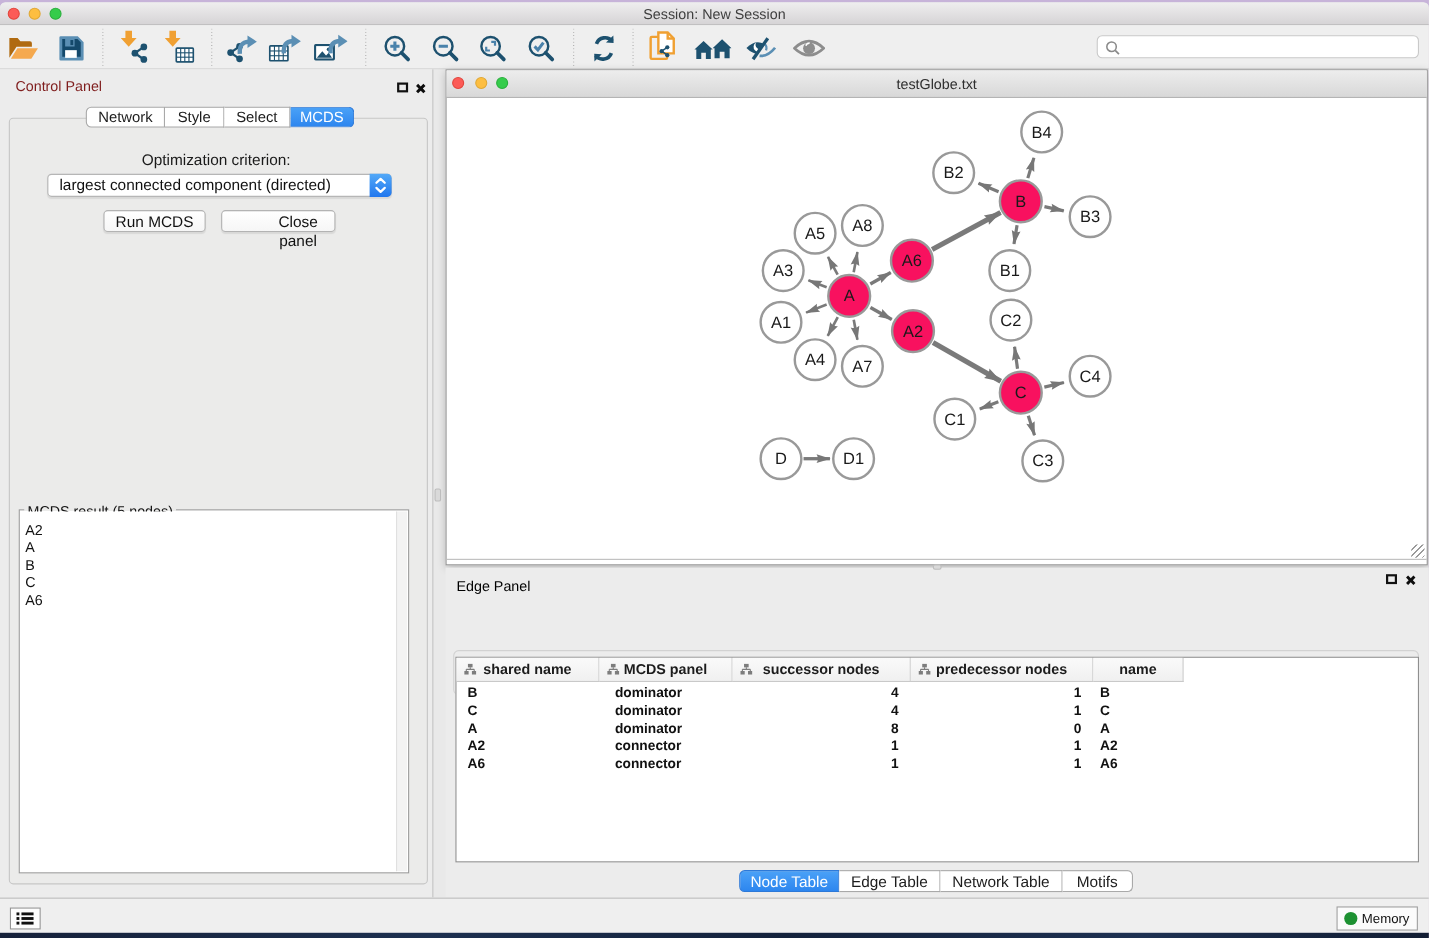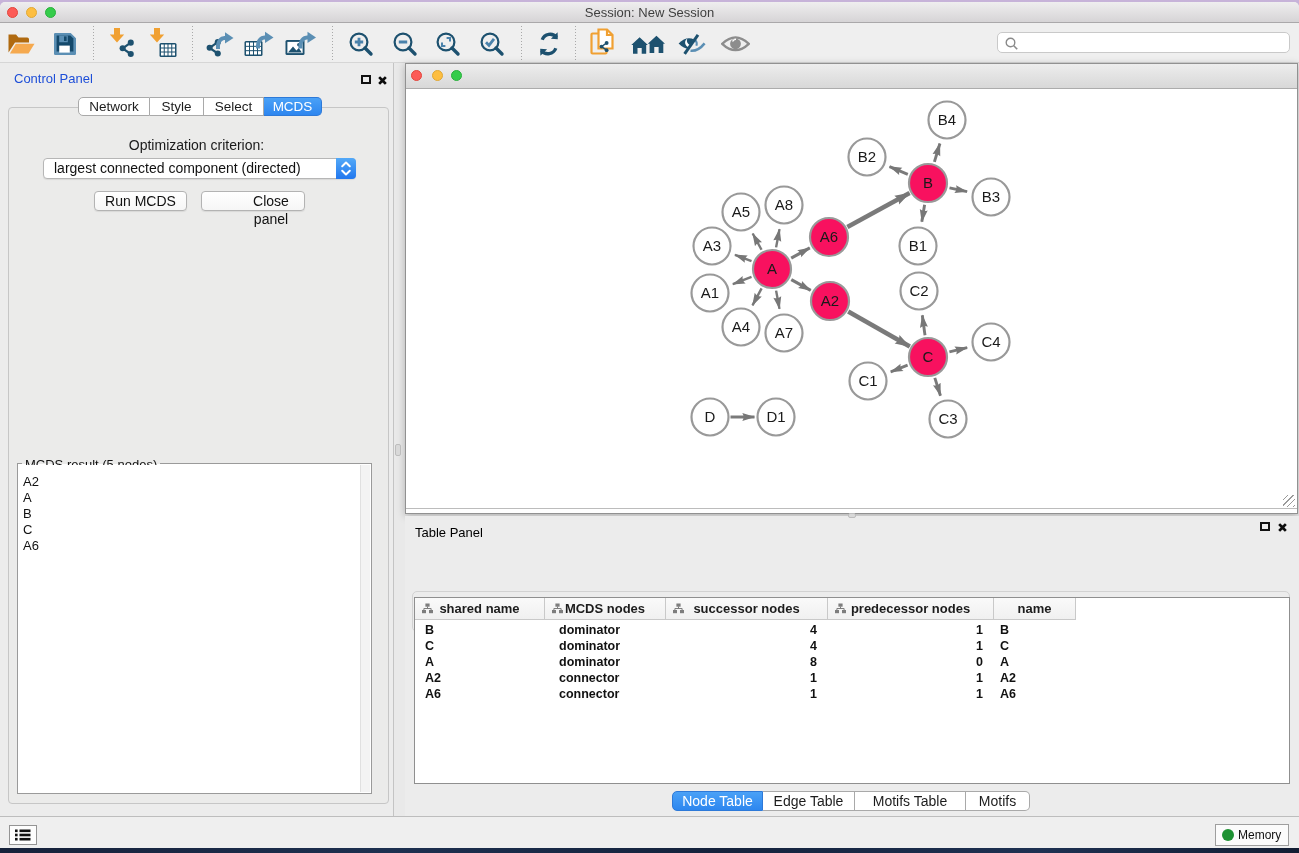--- a/index.html
+++ b/index.html
@@ -17,21 +17,21 @@
 .l-grn { background:#35cc4b; border:1px solid #2ab03d; }
 
 
 #toolbar { position:absolute; left:0; top:21px; width:100%; height:40px; background:#efefef; border-bottom:1px solid #d6d6d6; }
 .tsep { position:absolute; top:3px; height:34px; width:1px; background-image:linear-gradient(#a9a9a9 1px, transparent 1px); background-size:1px 3px; }
 .ticon { position:absolute; top:4px; }
 #searchbox { position:absolute; left:997px; top:9px; width:293px; height:21px; background:#fff; border:1px solid #c9c9c9; border-radius:5px; }
 
 
 #cpanel { position:absolute; left:0; top:61px; width:394px; height:753px; background:#ececec; border-right:1px solid #c4c4c4; }
-#cpanel .ptitle { position:absolute; left:14px; top:8px; font-size:13px; color:#1d4ed8; }
+#cpanel .ptitle { position:absolute; left:14px; top:8px; font-size:13px; color:#7f1d1d; }
 .maxbox { position:absolute; width:10px; height:9px; border:2px solid #111; }
 .closex { position:absolute; font-size:13px; font-weight:bold; color:#111; line-height:11px; }
 #cp-inner { position:absolute; left:8px; top:44px; width:381px; height:697px; background:#ebebea; border:1px solid #c6c6c6; border-radius:4px; }
 #cp-tabs { position:absolute; left:78px; top:34px; height:19px; display:flex; z-index:5; font-size:13.5px; }
 #cp-tabs .tab { height:19px; line-height:18px; text-align:center; background:#fff; border:1px solid #a9a9a9; border-left:none; color:#1c1c1c; }
 #cp-tabs .tab.first { border-left:1px solid #a9a9a9; border-radius:5px 0 0 5px; }
 #cp-tabs .tab.sel { background:linear-gradient(#4aa1f7,#2d86ef); color:#fff; border-color:#2d79d8; border-radius:0 5px 5px 0; }
 #optlabel { position:absolute; left:0; width:100%; top:74px; text-align:center; font-size:14px; color:#1a1a1a; }
 #dropdown { position:absolute; left:43px; top:95px; width:313px; height:21px; background:#fff; border:1px solid #b6b6b6; border-radius:4px; font-size:14px; color:#111; line-height:19px; padding-left:10px; box-shadow:0 1px 1px rgba(0,0,0,0.08); }
 #dd-btn { position:absolute; right:-1px; top:-1px; width:20px; height:21px; background:linear-gradient(#53a9f8,#2177ee); border-radius:0 4px 4px 0; }
@@ -261,20 +261,21 @@
       <div id="fs-list">A2<br>A<br>B<br>C<br>A6</div>
       <div id="fs-scroll"></div>
     </div>
   </div>
 
   <div id="netwin">
     <div id="net-title">
       <div class="light l-red" style="left:5px; top:6px;"></div>
       <div class="light l-yel" style="left:26px; top:6px;"></div>
       <div class="light l-grn" style="left:45px; top:6px;"></div>
+      <div class="title">testGlobe.txt</div>
     </div>
     <svg style="position:absolute;left:0px;top:25px" width="891" height="419" viewBox="406 89 891 419">
 <defs>
 <marker id="arrow" viewBox="0 0 13.5 10" refX="12.5" refY="5" markerWidth="13.5" markerHeight="10" markerUnits="userSpaceOnUse" orient="auto">
             <path d="M0.3,1 L13.2,5 L0.3,9 Q2.9,5 0.3,1 z" fill="#777777"></path>
           </marker>
 <marker id="arrowbig" viewBox="0 0 16 12" refX="15" refY="6" markerWidth="16" markerHeight="12" markerUnits="userSpaceOnUse" orient="auto">
             <path d="M0.3,1.1 L15.7,6 L0.3,10.9 Q3.2,6 0.3,1.1 z" fill="#777777"></path>
           </marker>
 </defs>
@@ -344,21 +345,21 @@
 <text x="948" y="424">C3</text>
 <text x="710" y="422">D</text>
 <text x="776" y="422">D1</text>
 </g>
 </svg>
     <div style="position:absolute;left:0;top:444px;width:100%;height:1px;background:#bcbcbc;"></div>
       <div id="grip"></div>
   </div>
 
   <div id="tpanel">
-    <div class="ptitle" style="position:absolute;left:10px;top:9px;font-size:13px;">Table Panel</div>
+    <div class="ptitle" style="position:absolute;left:10px;top:9px;font-size:13px;">Edge Panel</div>
     <div class="maxbox" style="left:855px; top:6px;"></div>
     <div class="closex" style="left:872px; top:6px;"><svg width="11" height="11" viewBox="0 0 11 11">
           <path d="M1.2,3.1 L3.1,1.2 L5.5,3.6 L7.9,1.2 L9.8,3.1 L7.4,5.5 L9.8,7.9 L7.9,9.8 L5.5,7.4 L3.1,9.8 L1.2,7.9 L3.6,5.5 z" fill="#0d0d0d"></path>
         </svg></div>
     <div id="tp-toolbar">
         <svg style="position:absolute;left:14px;top:11px" width="19" height="19" viewBox="0 0 19 19">
           <path d="M18.62,7.69L18.62,11.31L16.27,10.85L15.24,13.33L17.23,14.67L14.67,17.23L13.33,15.24L10.85,16.27L11.31,18.62L7.69,18.62L8.15,16.27L5.67,15.24L4.33,17.23L1.77,14.67L3.76,13.33L2.73,10.85L0.38,11.31L0.38,7.69L2.73,8.15L3.76,5.67L1.77,4.33L4.33,1.77L5.67,3.76L8.15,2.73L7.69,0.38L11.31,0.38L10.85,2.73L13.33,3.76L14.67,1.77L17.23,4.33L15.24,5.67L16.27,8.15Z M12.60,9.50 a3.1,3.1 0 1 0 -6.2,0 a3.1,3.1 0 1 0 6.2,0 Z" fill="#0c0c0c" fill-rule="evenodd"></path>
         </svg>
 <svg style="position:absolute;left:52px;top:11px" width="19" height="19" viewBox="0 0 19 19">
           <rect x="1.3" y="1.3" width="16.4" height="16.4" rx="2" fill="none" stroke="#0c0c0c" stroke-width="2.6"></rect>
@@ -406,21 +407,21 @@
               <rect x="7" y="7" width="4" height="3.2"></rect>
             </g>
           </svg><span>shared name</span></div>
 <div class="th" style="left:130px;width:121px;"><svg width="11" height="11" viewBox="0 0 11 11" style="position:absolute;left:7px;top:5px">
             <g fill="#7d7d7d">
               <rect x="3.4" y="0.5" width="4.2" height="3.2"></rect>
               <path d="M5.5,3.5 v2 M1.9,5.5 h7.2 M1.9,5.5 v1.5 M9.1,5.5 v1.5" stroke="#7d7d7d" stroke-width="1" fill="none"></path>
               <rect x="0" y="7" width="4" height="3.2"></rect>
               <rect x="7" y="7" width="4" height="3.2"></rect>
             </g>
-          </svg><span>MCDS nodes</span></div>
+          </svg><span>MCDS panel</span></div>
 <div class="th" style="left:251px;width:162px;"><svg width="11" height="11" viewBox="0 0 11 11" style="position:absolute;left:7px;top:5px">
             <g fill="#7d7d7d">
               <rect x="3.4" y="0.5" width="4.2" height="3.2"></rect>
               <path d="M5.5,3.5 v2 M1.9,5.5 h7.2 M1.9,5.5 v1.5 M9.1,5.5 v1.5" stroke="#7d7d7d" stroke-width="1" fill="none"></path>
               <rect x="0" y="7" width="4" height="3.2"></rect>
               <rect x="7" y="7" width="4" height="3.2"></rect>
             </g>
           </svg><span>successor nodes</span></div>
 <div class="th" style="left:413px;width:166px;"><svg width="11" height="11" viewBox="0 0 11 11" style="position:absolute;left:7px;top:5px">
             <g fill="#7d7d7d">
@@ -463,21 +464,21 @@
           <span class="td" style="left:10px">A6</span>
           <span class="td" style="left:144px">connector</span>
           <span class="td" style="left:251px;width:151px;text-align:right">1</span>
           <span class="td" style="left:413px;width:155px;text-align:right">1</span>
           <span class="td" style="left:585px">A6</span>
         </div>
       </div>
     <div id="tp-tabs">
       <div class="tab sel" style="width:91px">Node Table</div>
         <div class="tab" style="width:92px">Edge Table</div>
-        <div class="tab" style="width:111px">Motifs Table</div>
+        <div class="tab" style="width:111px">Network Table</div>
         <div class="tab last" style="width:64px">Motifs</div>
     </div>
   </div>
 
   <div id="statusbar">
     <div id="listbtn"><svg width="26" height="18" viewBox="0 0 26 18">
           <g fill="#111">
             <rect x="5" y="3.5" width="2.6" height="2.6"></rect>
             <rect x="9.5" y="3.5" width="11" height="2.6"></rect>
             <rect x="5" y="7.7" width="2.6" height="2.6"></rect>

